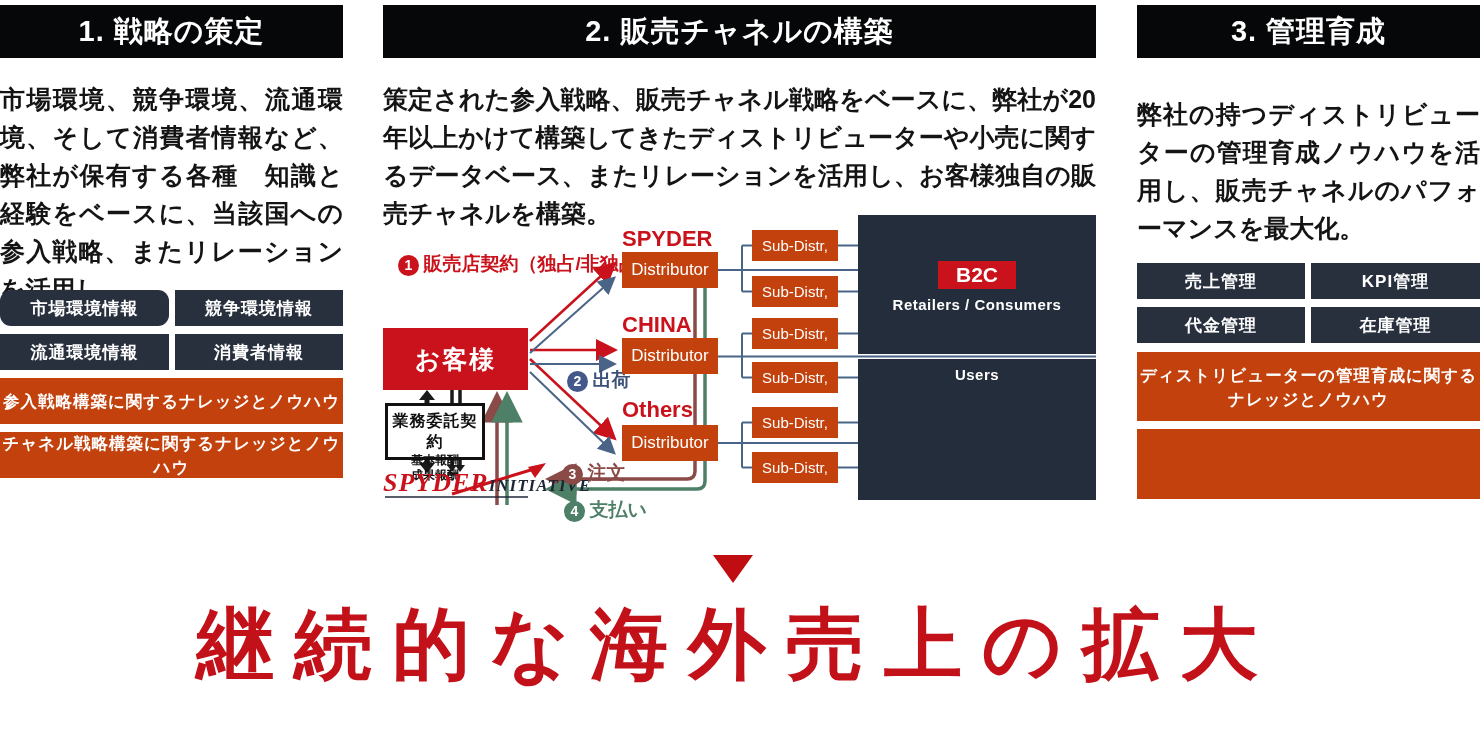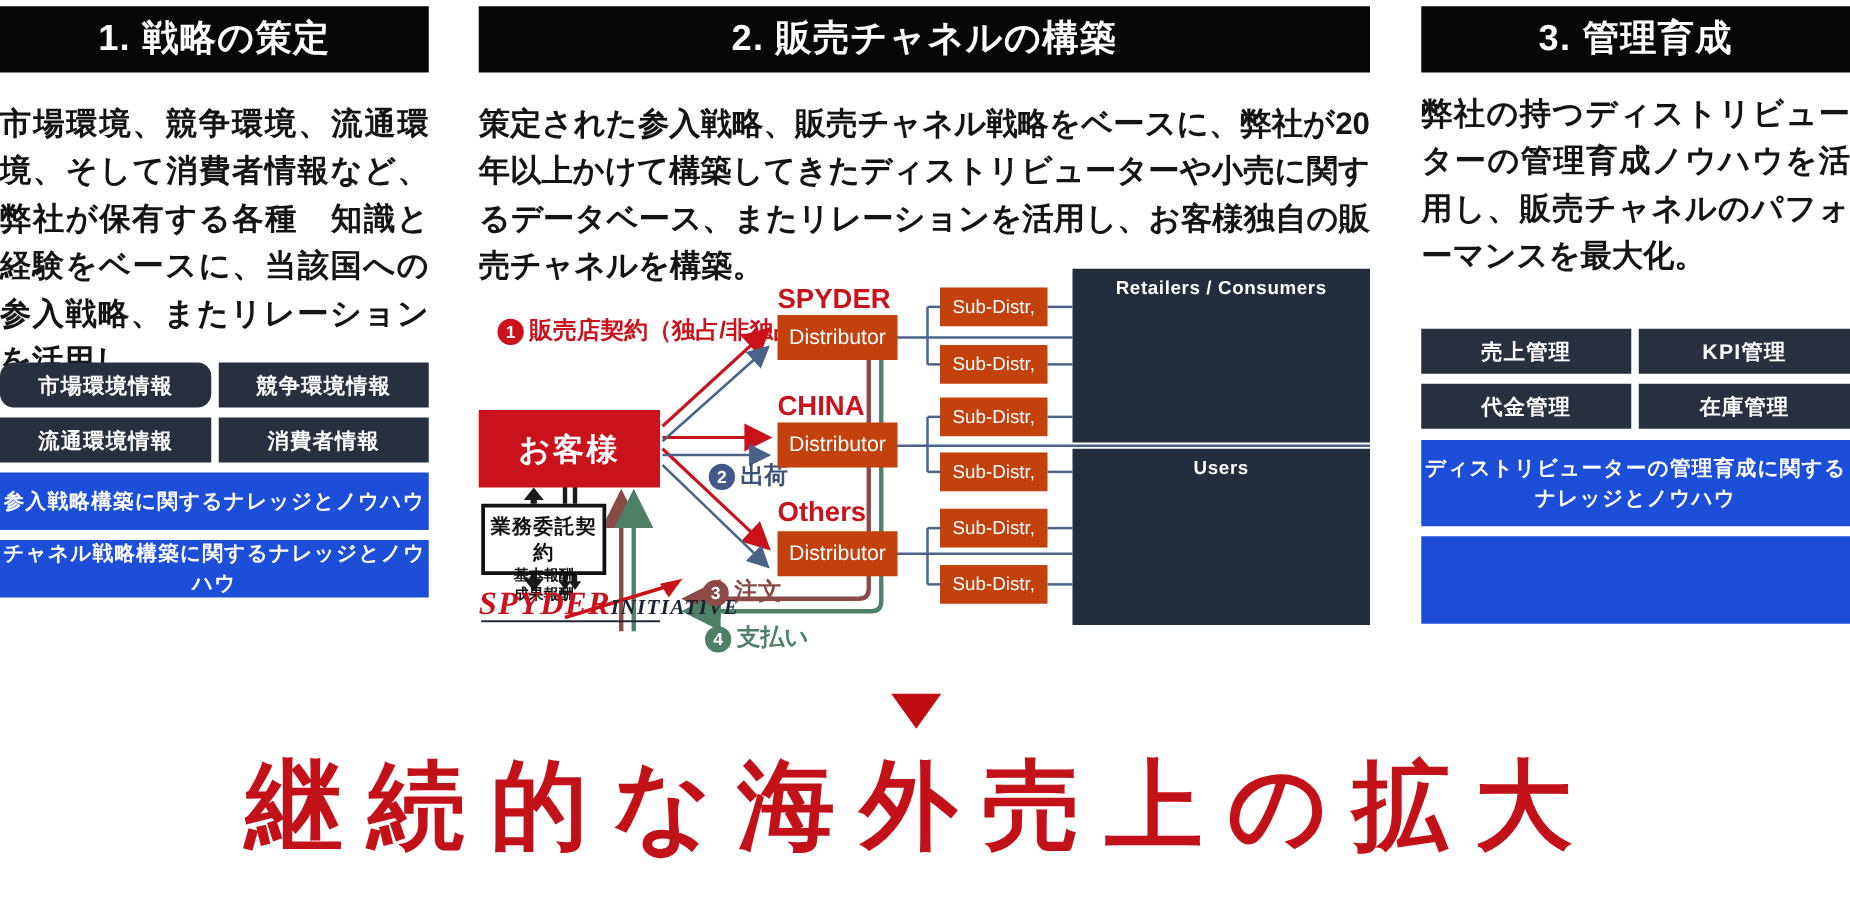--- a/index.html
+++ b/index.html
@@ -12,21 +12,21 @@
   .hdr {
     background:#060708; color:#fff; font-weight:bold; font-size:29px;
     text-align:center; line-height:53px; height:53px; letter-spacing:1px;
   }
   .body-text { font-size:25px; line-height:38px; font-weight:bold; color:#141414; text-align:justify; }
   .info-box {
     background:#28303e; color:#fff; font-weight:bold; font-size:17px;
     display:flex; align-items:center; justify-content:center; letter-spacing:1px;
   }
   .red-box {
-    background:#1d4ed8; color:#fff; font-weight:bold; font-size:16.5px;
+    background:#c2410c; color:#fff; font-weight:bold; font-size:16.5px;
     display:flex; flex-direction:column; align-items:center; justify-content:center;
     text-align:center; letter-spacing:1px; line-height:24px;
   }
   .node {
     background:#c2410c; color:#fff; font-weight:normal;
     display:flex; align-items:center; justify-content:center;
   }
   .region-label { color:#c9121b; font-weight:bold; font-size:22px; }
   .circ {
     display:inline-block; width:21px; height:21px; border-radius:50%;
@@ -194,28 +194,29 @@
 <div class="abs boxlayer node" style="left:622px; top:425px; width:96px; height:36px; font-size:17px;">Distributor</div>
 
 <div class="abs boxlayer node" style="left:752px; top:230px; width:86px; height:31px; font-size:15px;">Sub-Distr,</div>
 <div class="abs boxlayer node" style="left:752px; top:276px; width:86px; height:31px; font-size:15px;">Sub-Distr,</div>
 <div class="abs boxlayer node" style="left:752px; top:318px; width:86px; height:31px; font-size:15px;">Sub-Distr,</div>
 <div class="abs boxlayer node" style="left:752px; top:362px; width:86px; height:31px; font-size:15px;">Sub-Distr,</div>
 <div class="abs boxlayer node" style="left:752px; top:407px; width:86px; height:31px; font-size:15px;">Sub-Distr,</div>
 <div class="abs boxlayer node" style="left:752px; top:452px; width:86px; height:31px; font-size:15px;">Sub-Distr,</div>
 
 <div class="abs boxlayer" style="left:858px; top:215px; width:238px; height:139px; background:#242d3b; text-align:center;">
+  <div style="margin-top:46px;"><span class="bigbox-tag">B2C</span></div>
   <div class="bigbox-desc">Retailers / Consumers</div>
 </div>
 <div class="abs boxlayer" style="left:858px; top:359px; width:238px; height:141px; background:#242d3b; text-align:center;">
   <div class="bigbox-desc">Users</div>
 </div>
 
 <div class="abs hdr" style="left:1137px; top:5px; width:343px;">3. 管理育成</div>
-<div class="abs body-text" style="left:1137px; top:72px; width:343px;">弊社の持つディストリビューターの管理育成ノウハウを活用し、販売チャネルのパフォーマンスを最大化。</div>
+<div class="abs body-text" style="left:1137px; top:95px; width:343px;">弊社の持つディストリビューターの管理育成ノウハウを活用し、販売チャネルのパフォーマンスを最大化。</div>
 
 <div class="abs info-box" style="left:1137px; top:263px; width:168px; height:36px;">売上管理</div>
 <div class="abs info-box" style="left:1311px; top:263px; width:169px; height:36px;">KPI管理</div>
 <div class="abs info-box" style="left:1137px; top:307px; width:168px; height:36px;">代金管理</div>
 <div class="abs info-box" style="left:1311px; top:307px; width:169px; height:36px;">在庫管理</div>
 
 <div class="abs red-box" style="left:1137px; top:352px; width:343px; height:69px;">
   <div>ディストリビューターの管理育成に関する</div>
   <div>ナレッジとノウハウ</div>
 </div>

